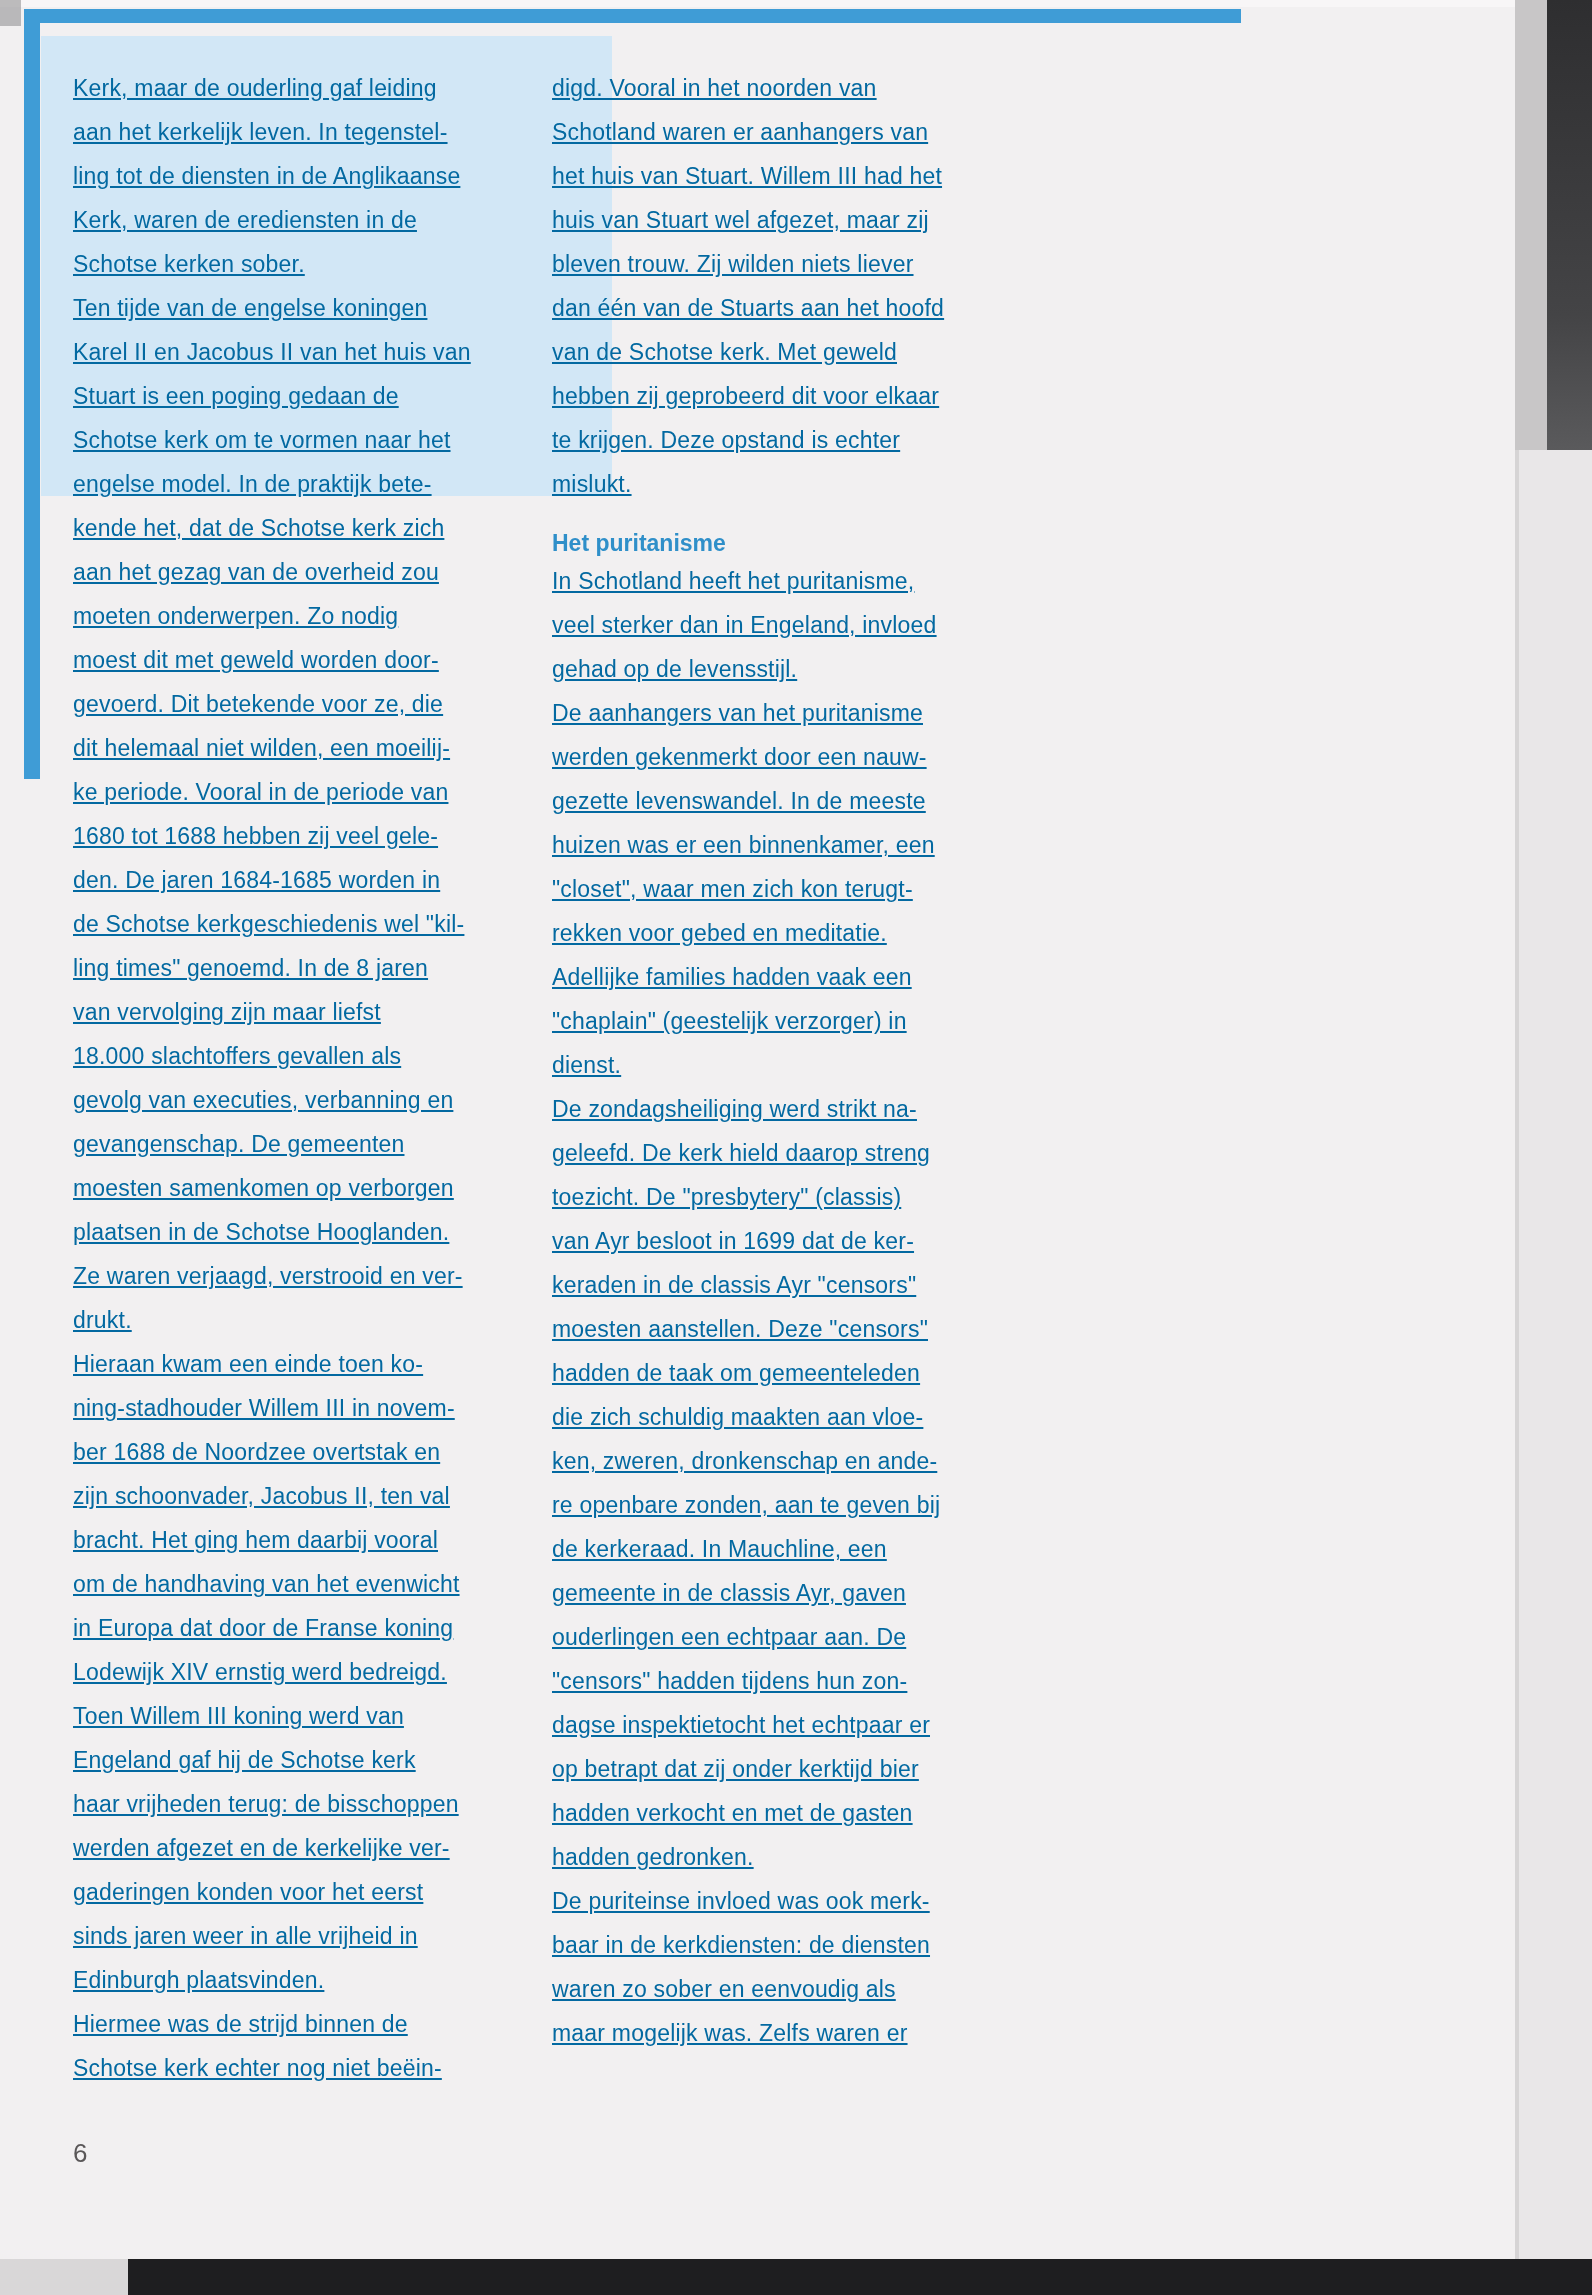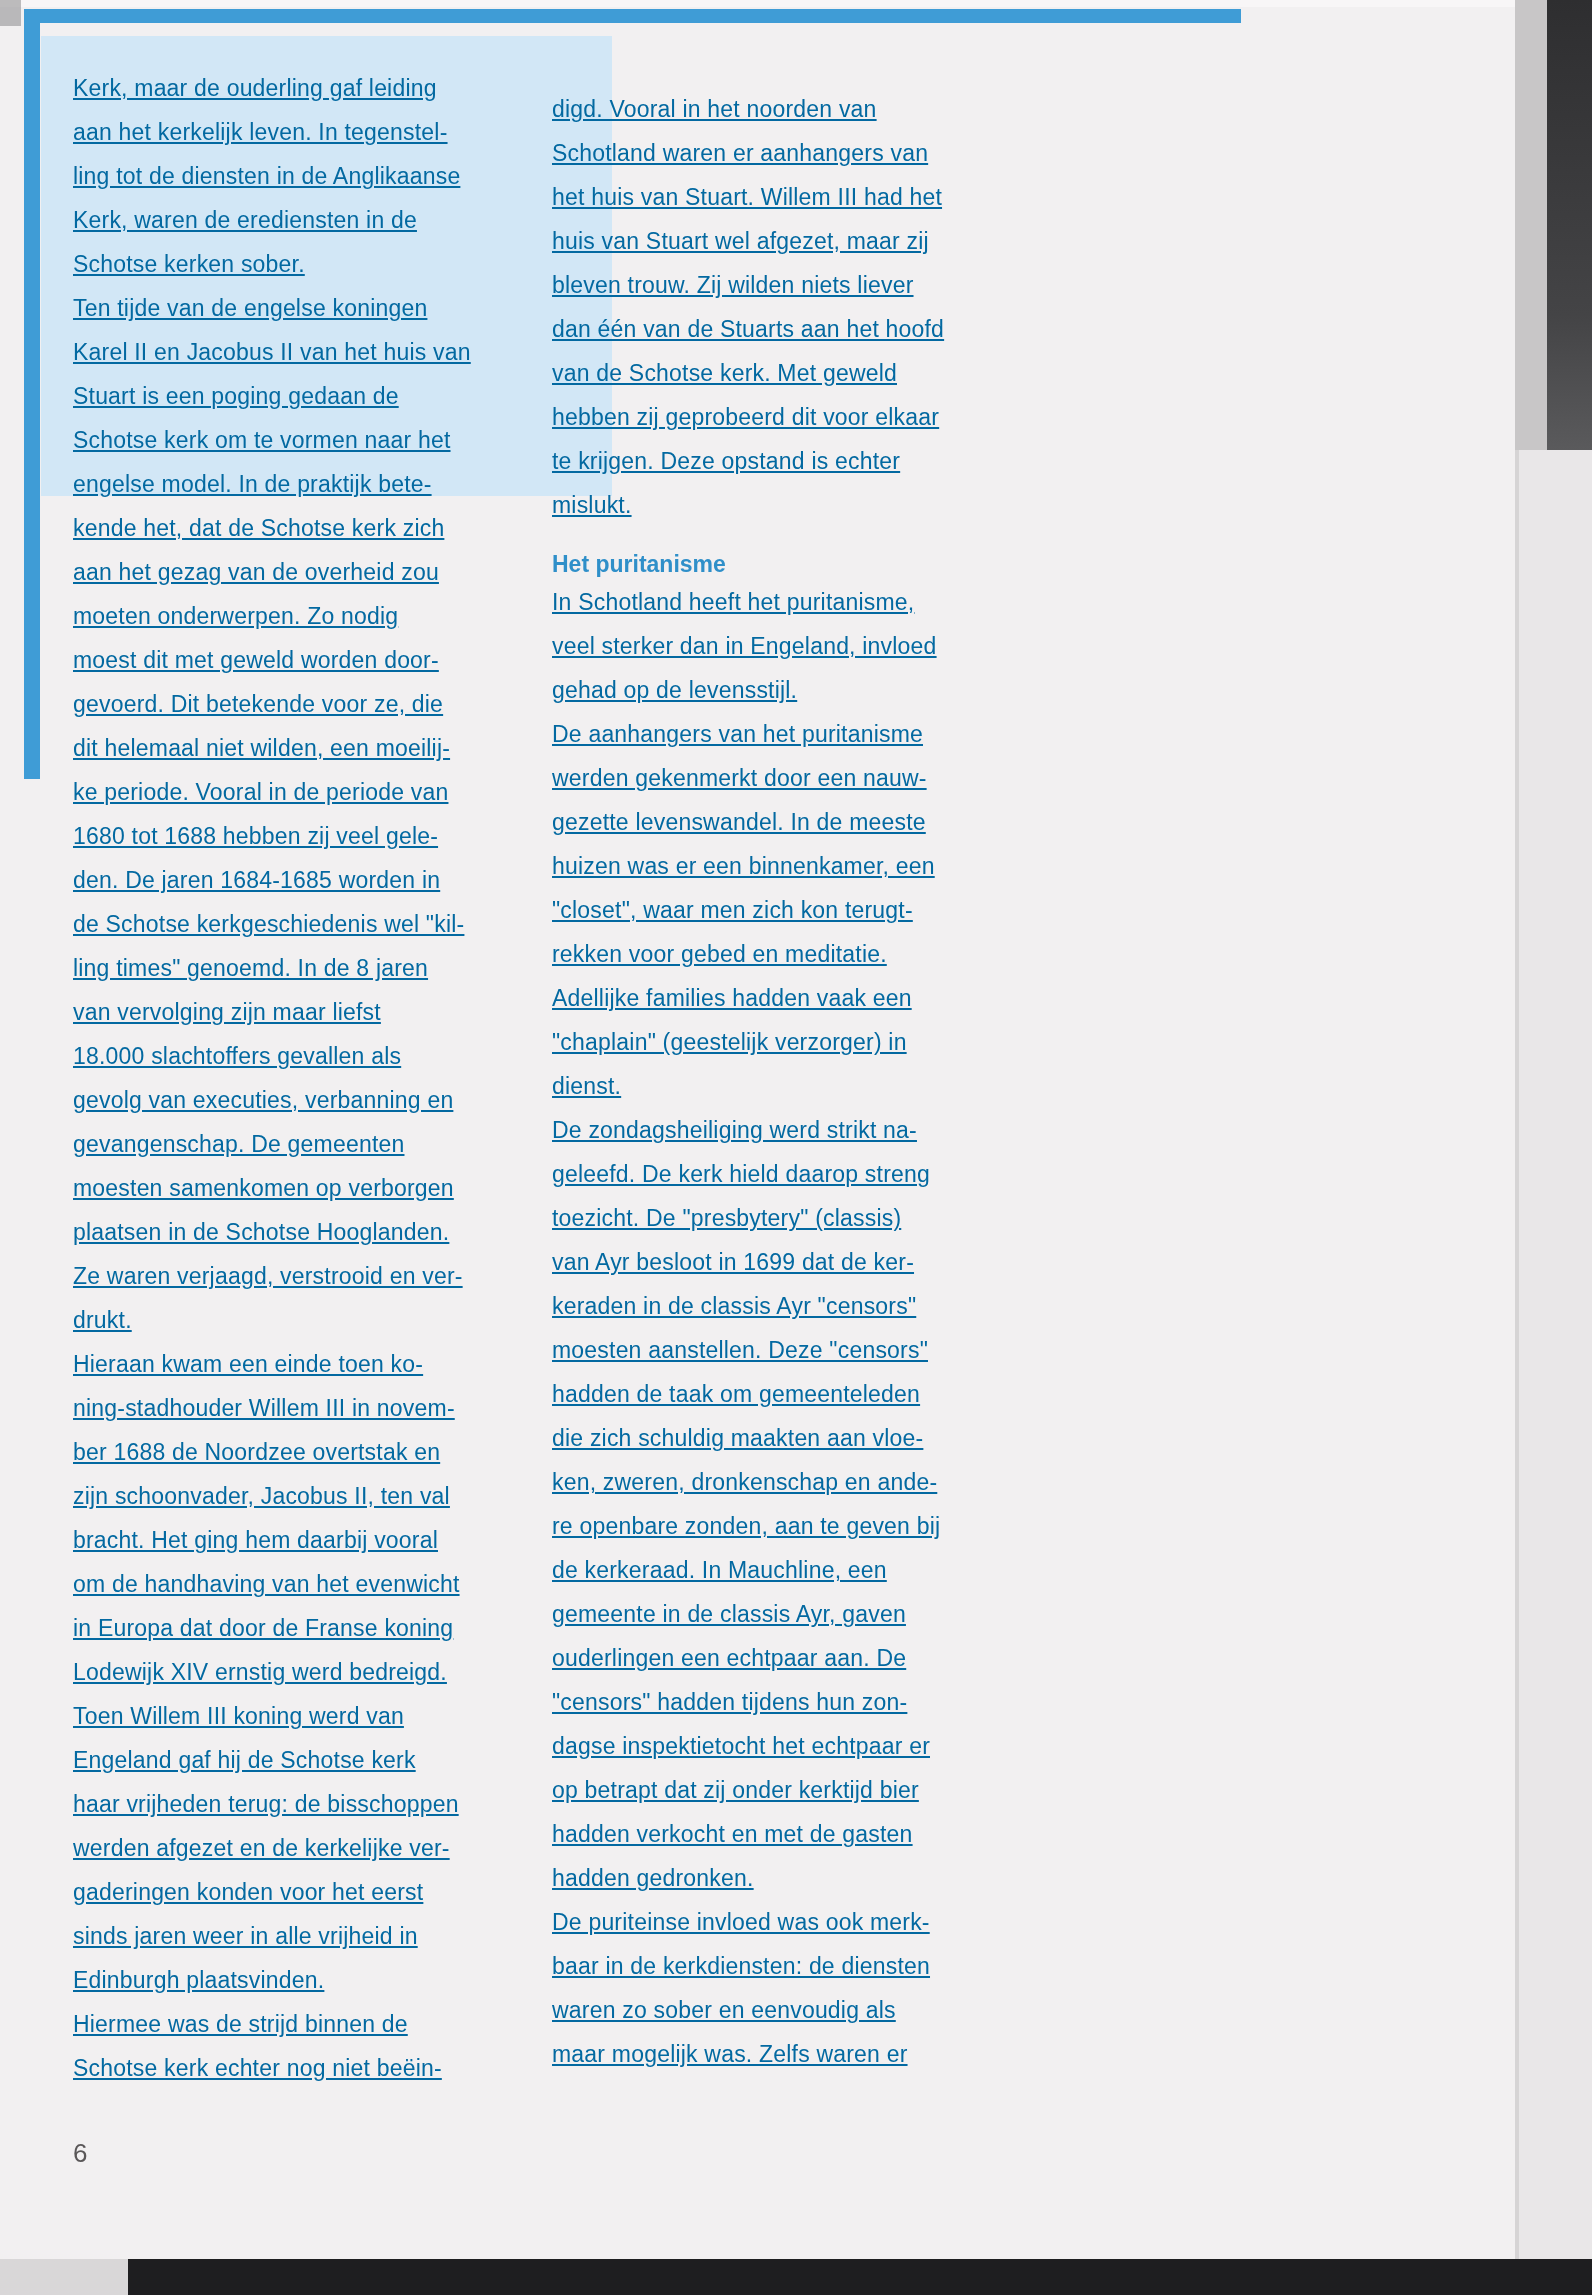--- a/index.html
+++ b/index.html
@@ -50,21 +50,20 @@
     letter-spacing: 0.2px;
     text-decoration: underline;
   }
   .left-col {
     position: absolute; left: 73px; top: 66px;
     width: 466px;
   }
   .right-col-wrap {
     position: absolute; left: 552px; top: 66px;
     width: 466px;
-    margin-top: 21px;
   }
   .heading {
     margin: 22.4px 0 0 0;
     font-size: 23px;
     line-height: 31px;
     font-weight: bold;
     color: #2f8fc9;
   }
   .page-num {
     position: absolute; left: 73px; top: 2138px;

